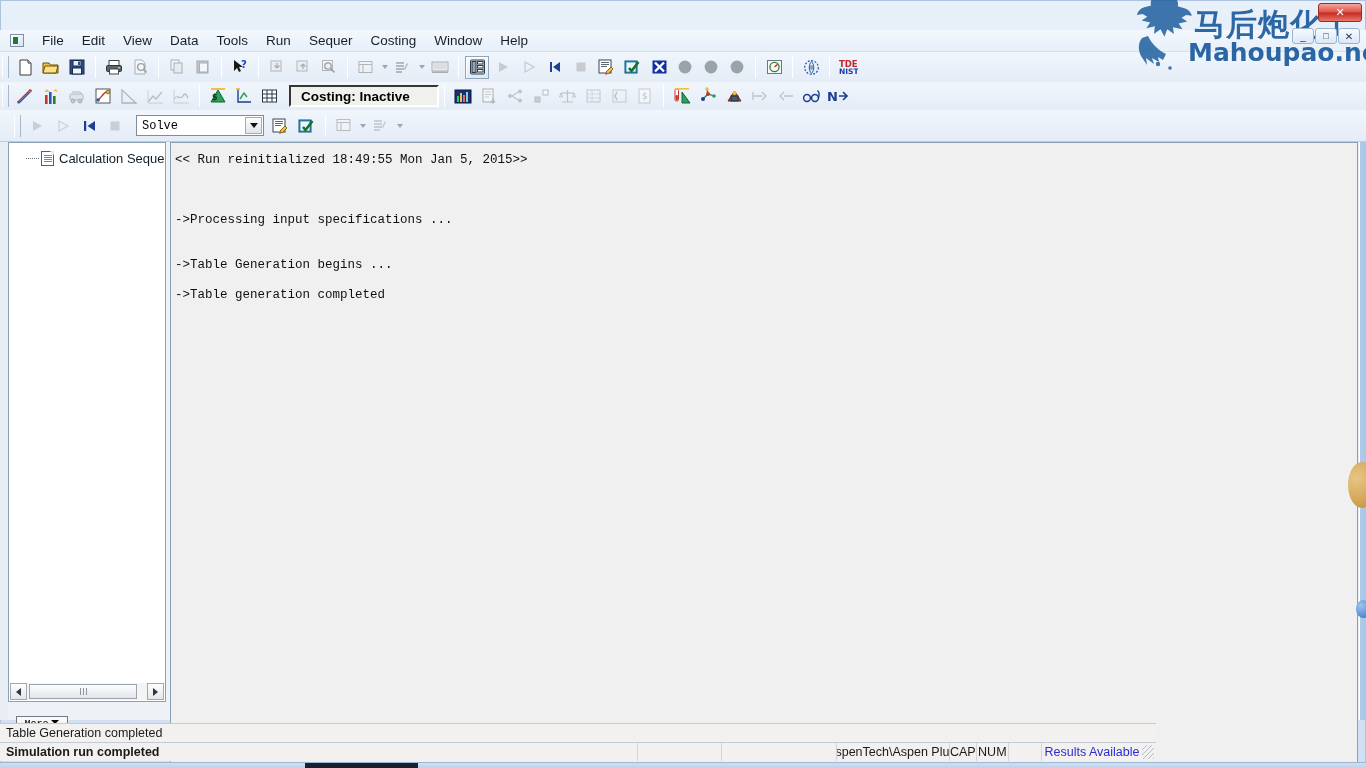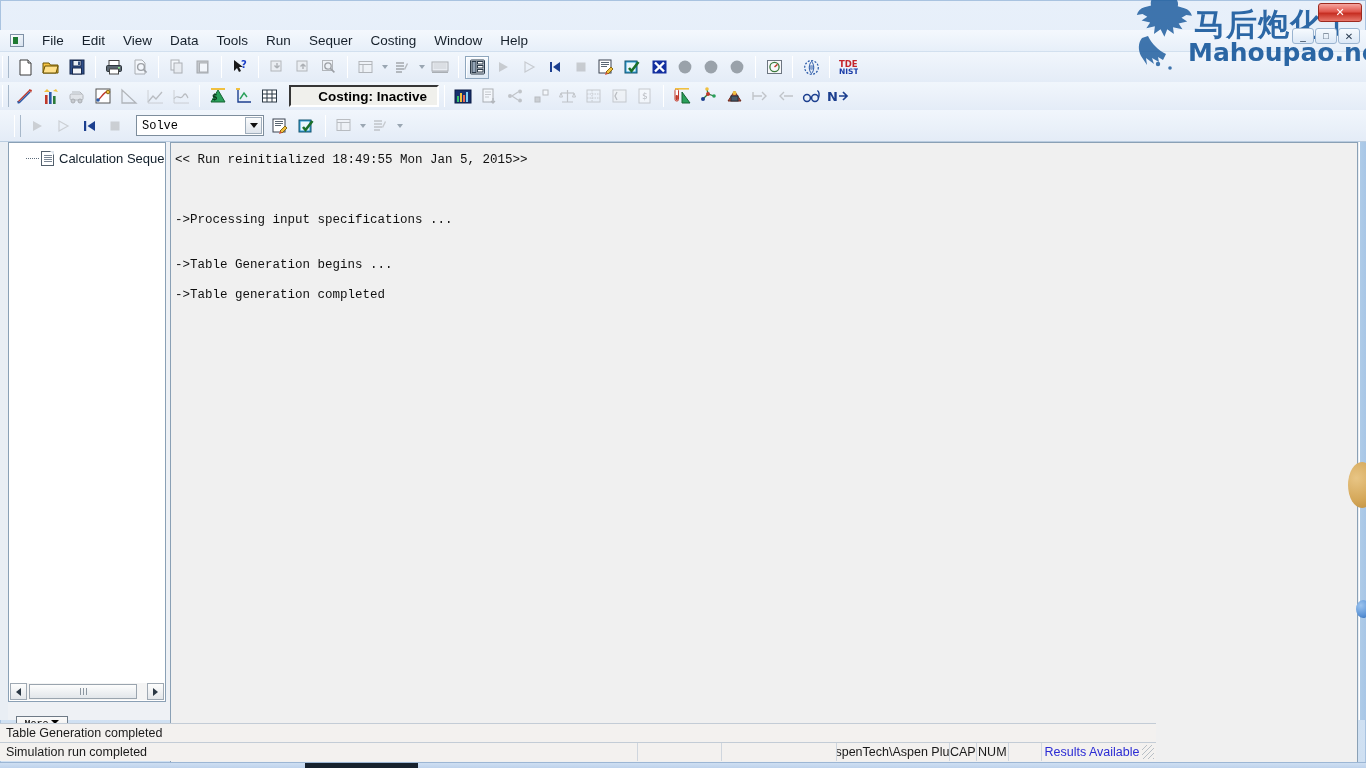--- a/index.html
+++ b/index.html
@@ -166,21 +166,20 @@
     min-width: 150px;
     margin-left: 6px;
     padding: 0 10px;
     display: flex; align-items: center;
     background: #f0f0ec;
     border: 2px inset #c8c8c8;
     border-top-color: #8a8a8a; border-left-color: #8a8a8a;
     border-right-color: #ffffff; border-bottom-color: #ffffff;
     font-size: 13.5px; font-weight: bold; color: #000;
     white-space: nowrap;
-    justify-content: flex-end;
   }
 
   
   .solve-combo {
     width: 128px; height: 21px;
     margin: 0 4px 0 8px;
     background: #ffffff;
     border: 1px solid #7d8d9c;
     display: flex; align-items: center;
     position: relative;
@@ -1008,21 +1007,21 @@
 
   <div class="edge-strip"></div>
   <div class="edge-circle" id="edge-c1"></div>
   <div class="edge-circle" id="edge-c2"></div>
 
   <div class="statusbar" id="status1">
     <div class="sb-cell noborder" style="width:1366px;">Table Generation completed</div>
   </div>
 
   <div class="statusbar" id="status2">
-    <div class="sb-cell" style="width:760px;">Simulation run completed</div>
+    <div class="sb-cell" style="width:760px;font-weight:bold;">Simulation run completed</div>
     <div class="sb-cell" style="width:100px;"></div>
     <div class="sb-cell" style="width:135px;"></div>
     <div class="sb-cell" style="width:135px; justify-content:center; padding-left:0;">C:\...AspenTech\Aspen Plus V7.3</div>
     <div class="sb-cell" style="width:32px; justify-content:center; padding-left:0;">CAP</div>
     <div class="sb-cell" style="width:38px; justify-content:center; padding-left:0;">NUM</div>
     <div class="sb-cell" style="width:38px;"></div>
     <div class="sb-cell noborder" style="width:120px; justify-content:center; padding-left:0; color:#2b2bd4;">Results Available</div>
     <div class="sb-grip"></div>
   </div>
 

